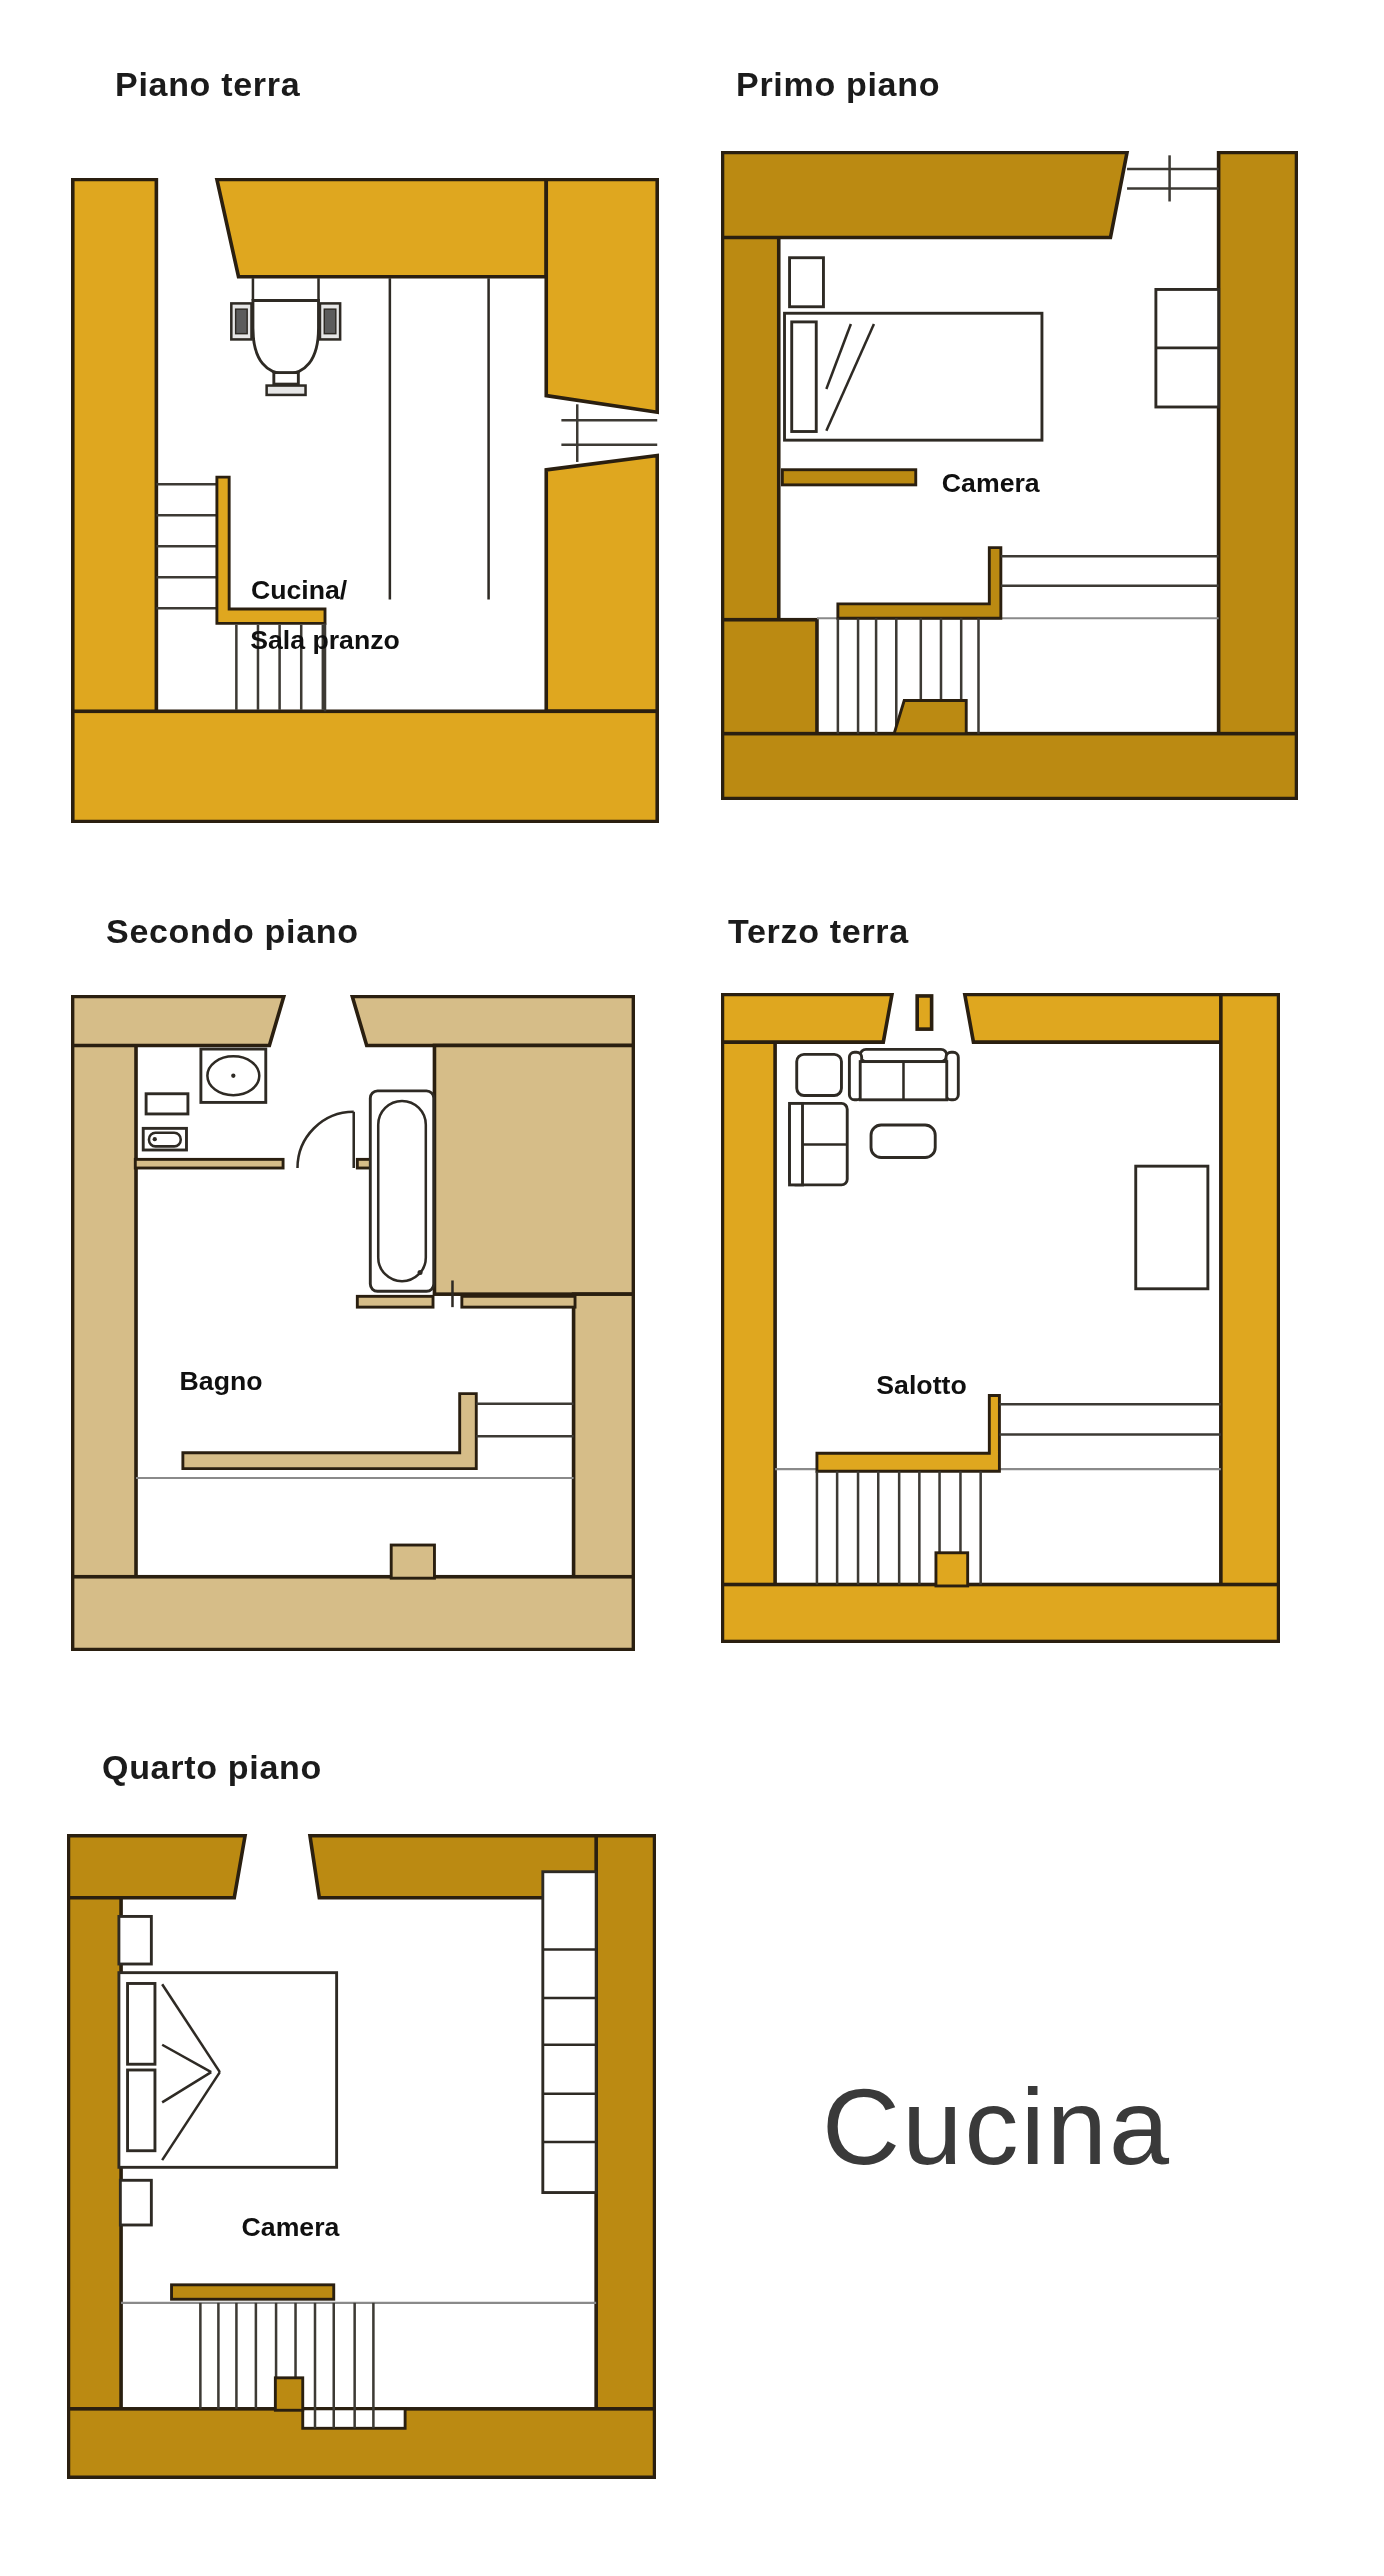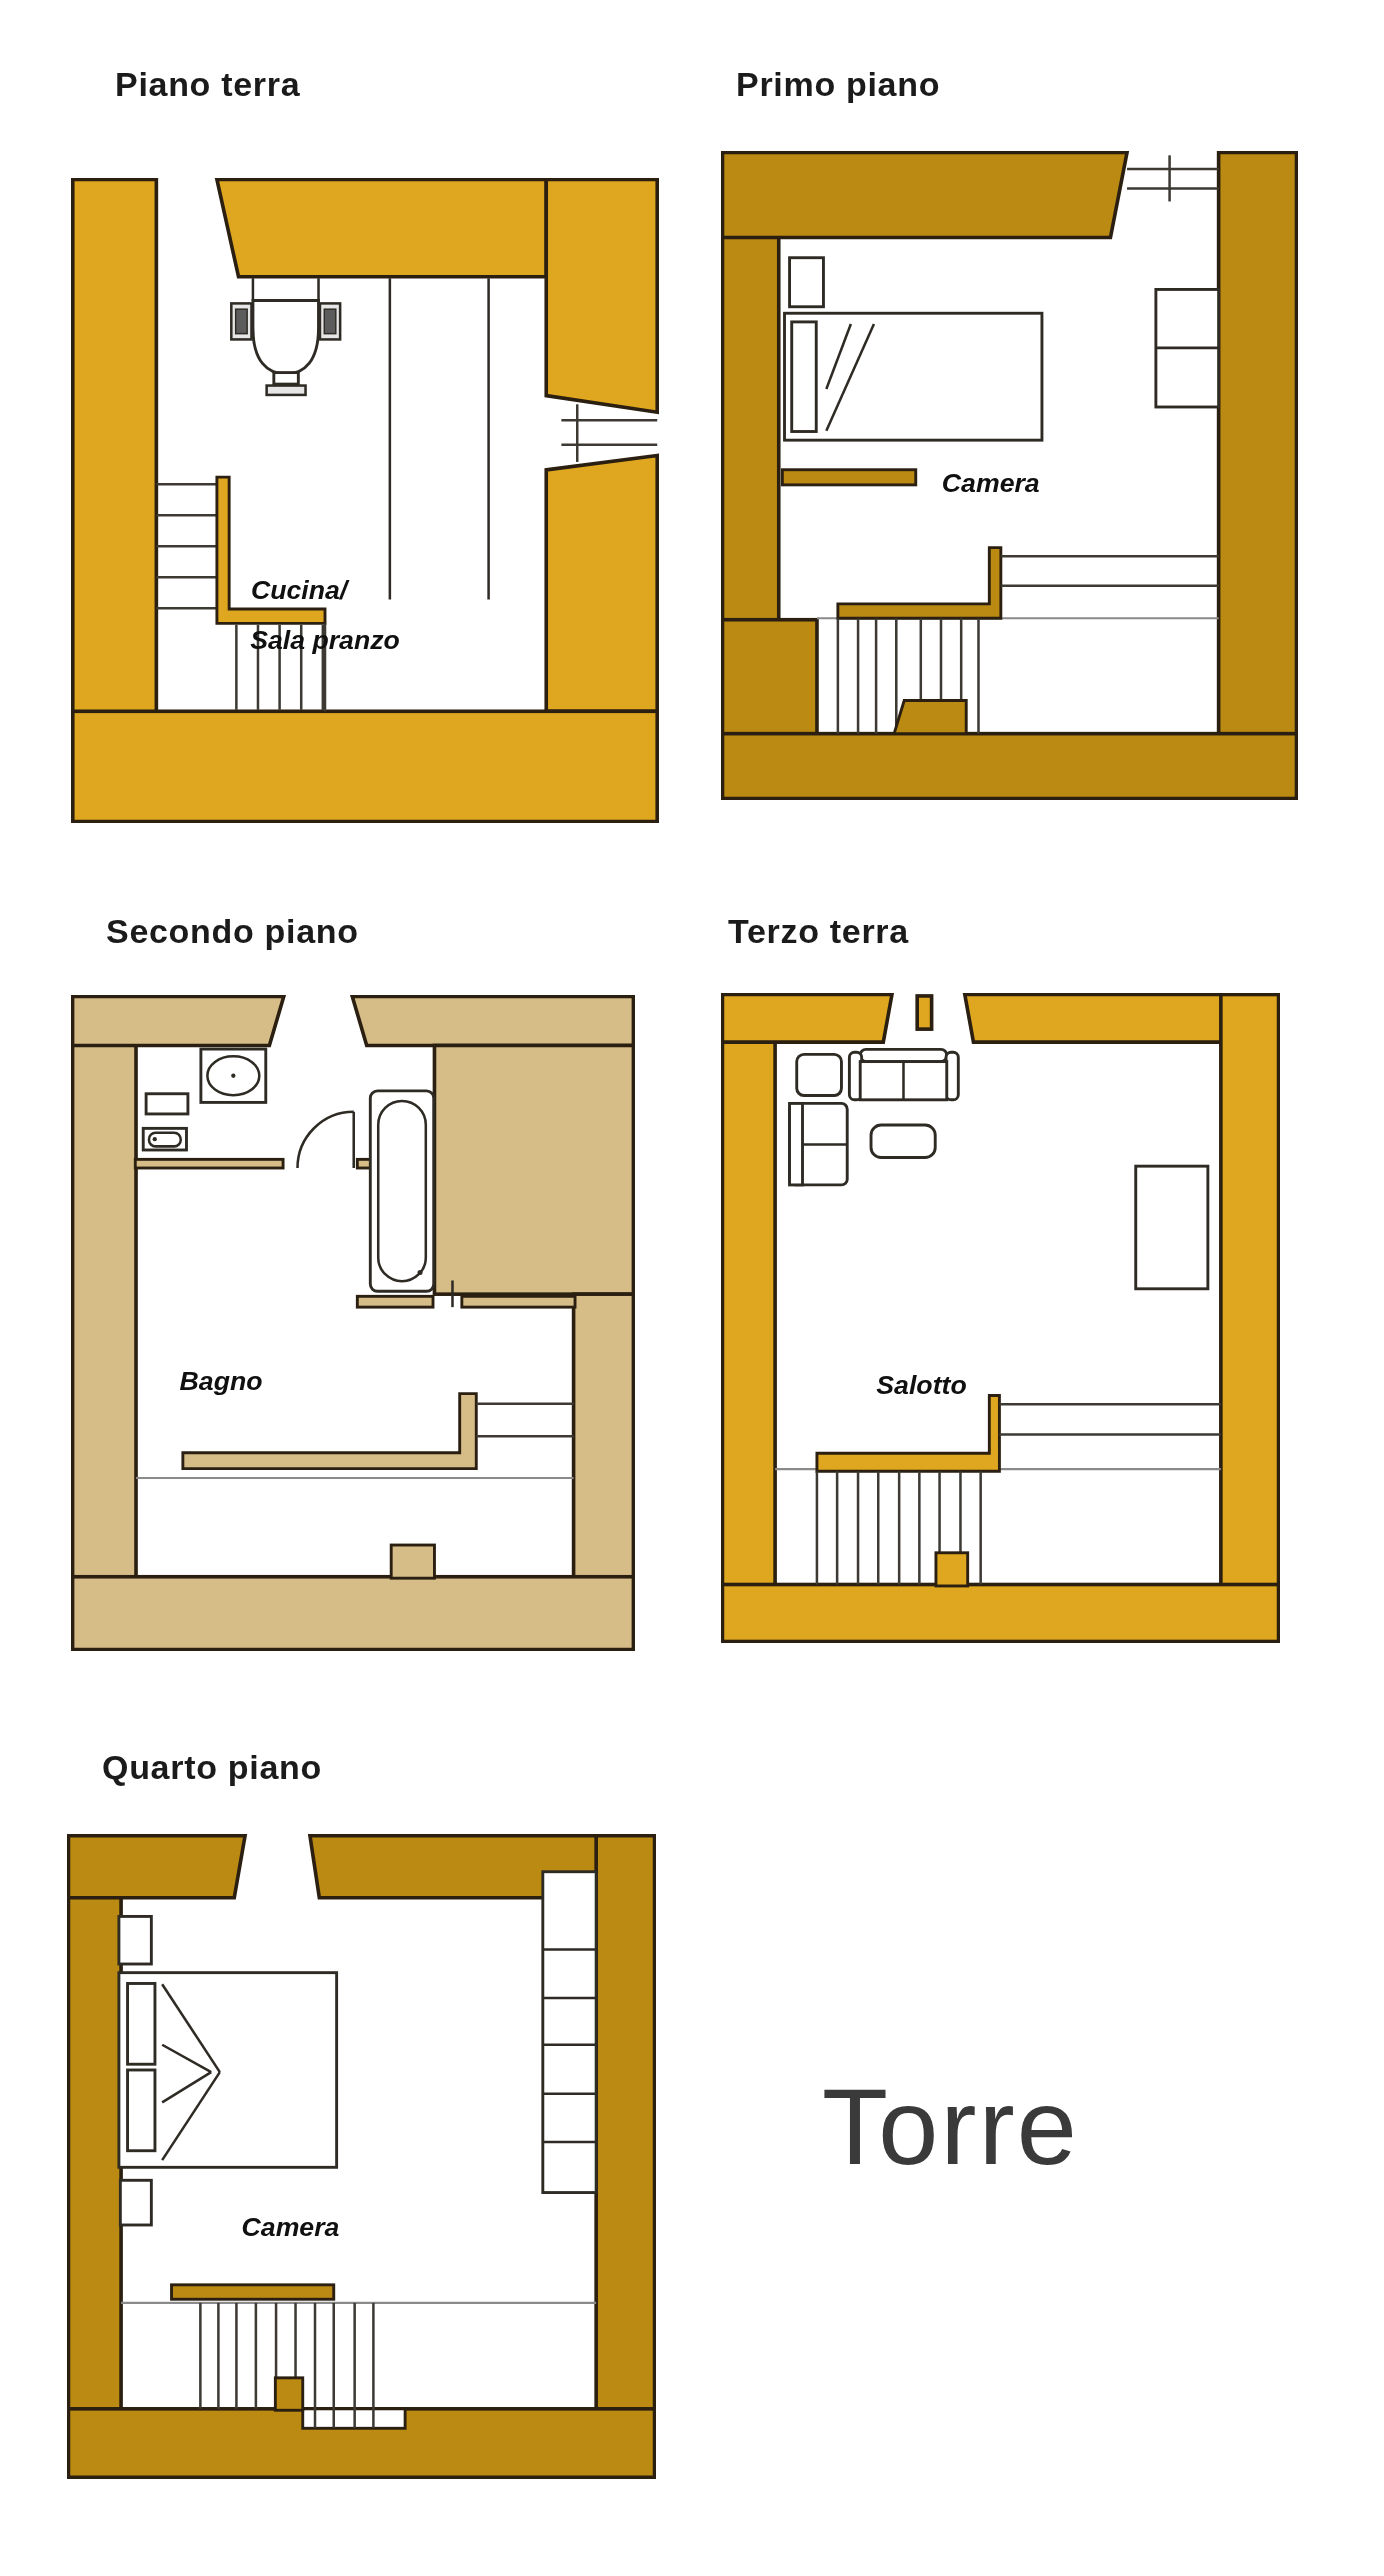--- a/index.html
+++ b/index.html
@@ -12,21 +12,21 @@
     --torre-text:#3A3A3A;
     --page-bg:#FFFFFF;
   }
   html,body{margin:0;padding:0;background:var(--page-bg);}
   #canvas{position:relative;width:1385px;height:2576px;background:var(--page-bg);
           font-family:"Liberation Sans",sans-serif;overflow:hidden;}
   .floor-title{position:absolute;font-size:34px;font-weight:700;color:var(--title-text);
                letter-spacing:0.7px;white-space:nowrap;}
   .torre{position:absolute;font-size:108px;font-weight:300;color:var(--torre-text);
          letter-spacing:2.2px;white-space:nowrap;}
-  .plan{position:absolute;font-style:italic;}
+  .plan{position:absolute;}
   
   .wg{fill:var(--wall-gold);stroke:var(--outline);stroke-width:5;stroke-linejoin:miter;}
   .wd{fill:var(--wall-dark-gold);stroke:var(--outline);stroke-width:5;stroke-linejoin:miter;}
   .wt{fill:var(--wall-tan);stroke:var(--outline);stroke-width:5;stroke-linejoin:miter;}
   .eg{fill:var(--wall-gold);stroke:var(--outline);stroke-width:4;}
   .ed{fill:var(--wall-dark-gold);stroke:var(--outline);stroke-width:4;}
   .et{fill:var(--wall-tan);stroke:var(--outline);stroke-width:4;}
   .fur{fill:#ffffff;stroke:#2e2a24;stroke-width:4;}
   .furln{fill:none;stroke:#2e2a24;stroke-width:3.5;}
   .gray{fill:#e6e6e6;stroke:#2e2a24;stroke-width:3.5;}
@@ -282,16 +282,16 @@
         <line class="tread" x1="344" y1="650" x2="344" y2="824"></line>
         <line class="tread" x1="370" y1="650" x2="370" y2="824"></line>
         <line class="tread" x1="399" y1="650" x2="399" y2="824"></line>
         <line class="tread" x1="425" y1="650" x2="425" y2="824"></line>
         <rect class="ed" x="289" y="754" width="38" height="45"></rect>
       </g>
       <text class="room-label" x="310" y="557">Camera</text>
     </svg>
   </div>
 
-  <div class="torre" style="left:822px;top:2064px">Torre</div>
+  <div class="torre" style="left:822px;top:2064px">Cucina</div>
 
 </div>
 
 
 </body></html>

